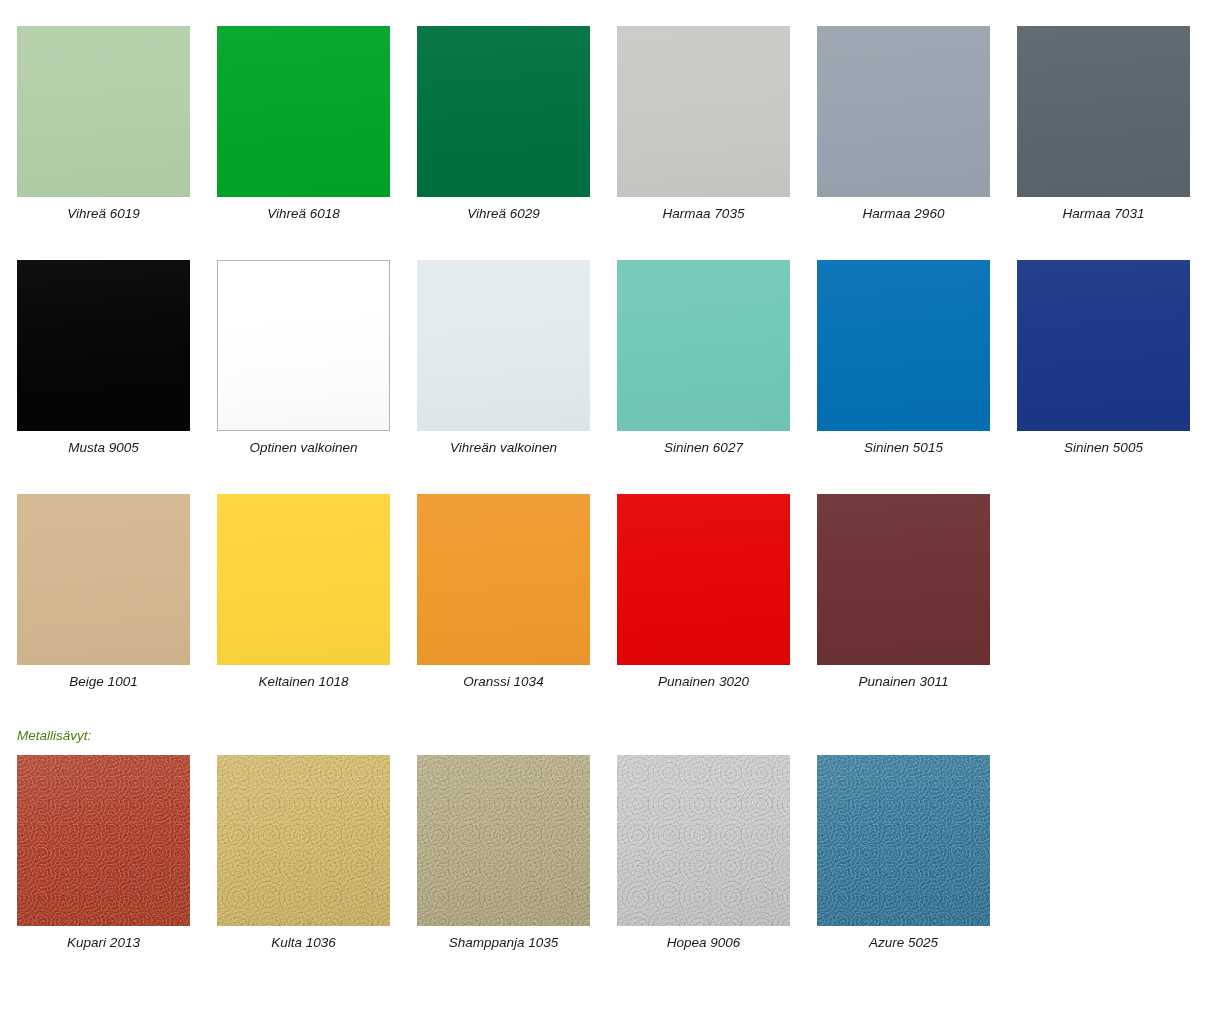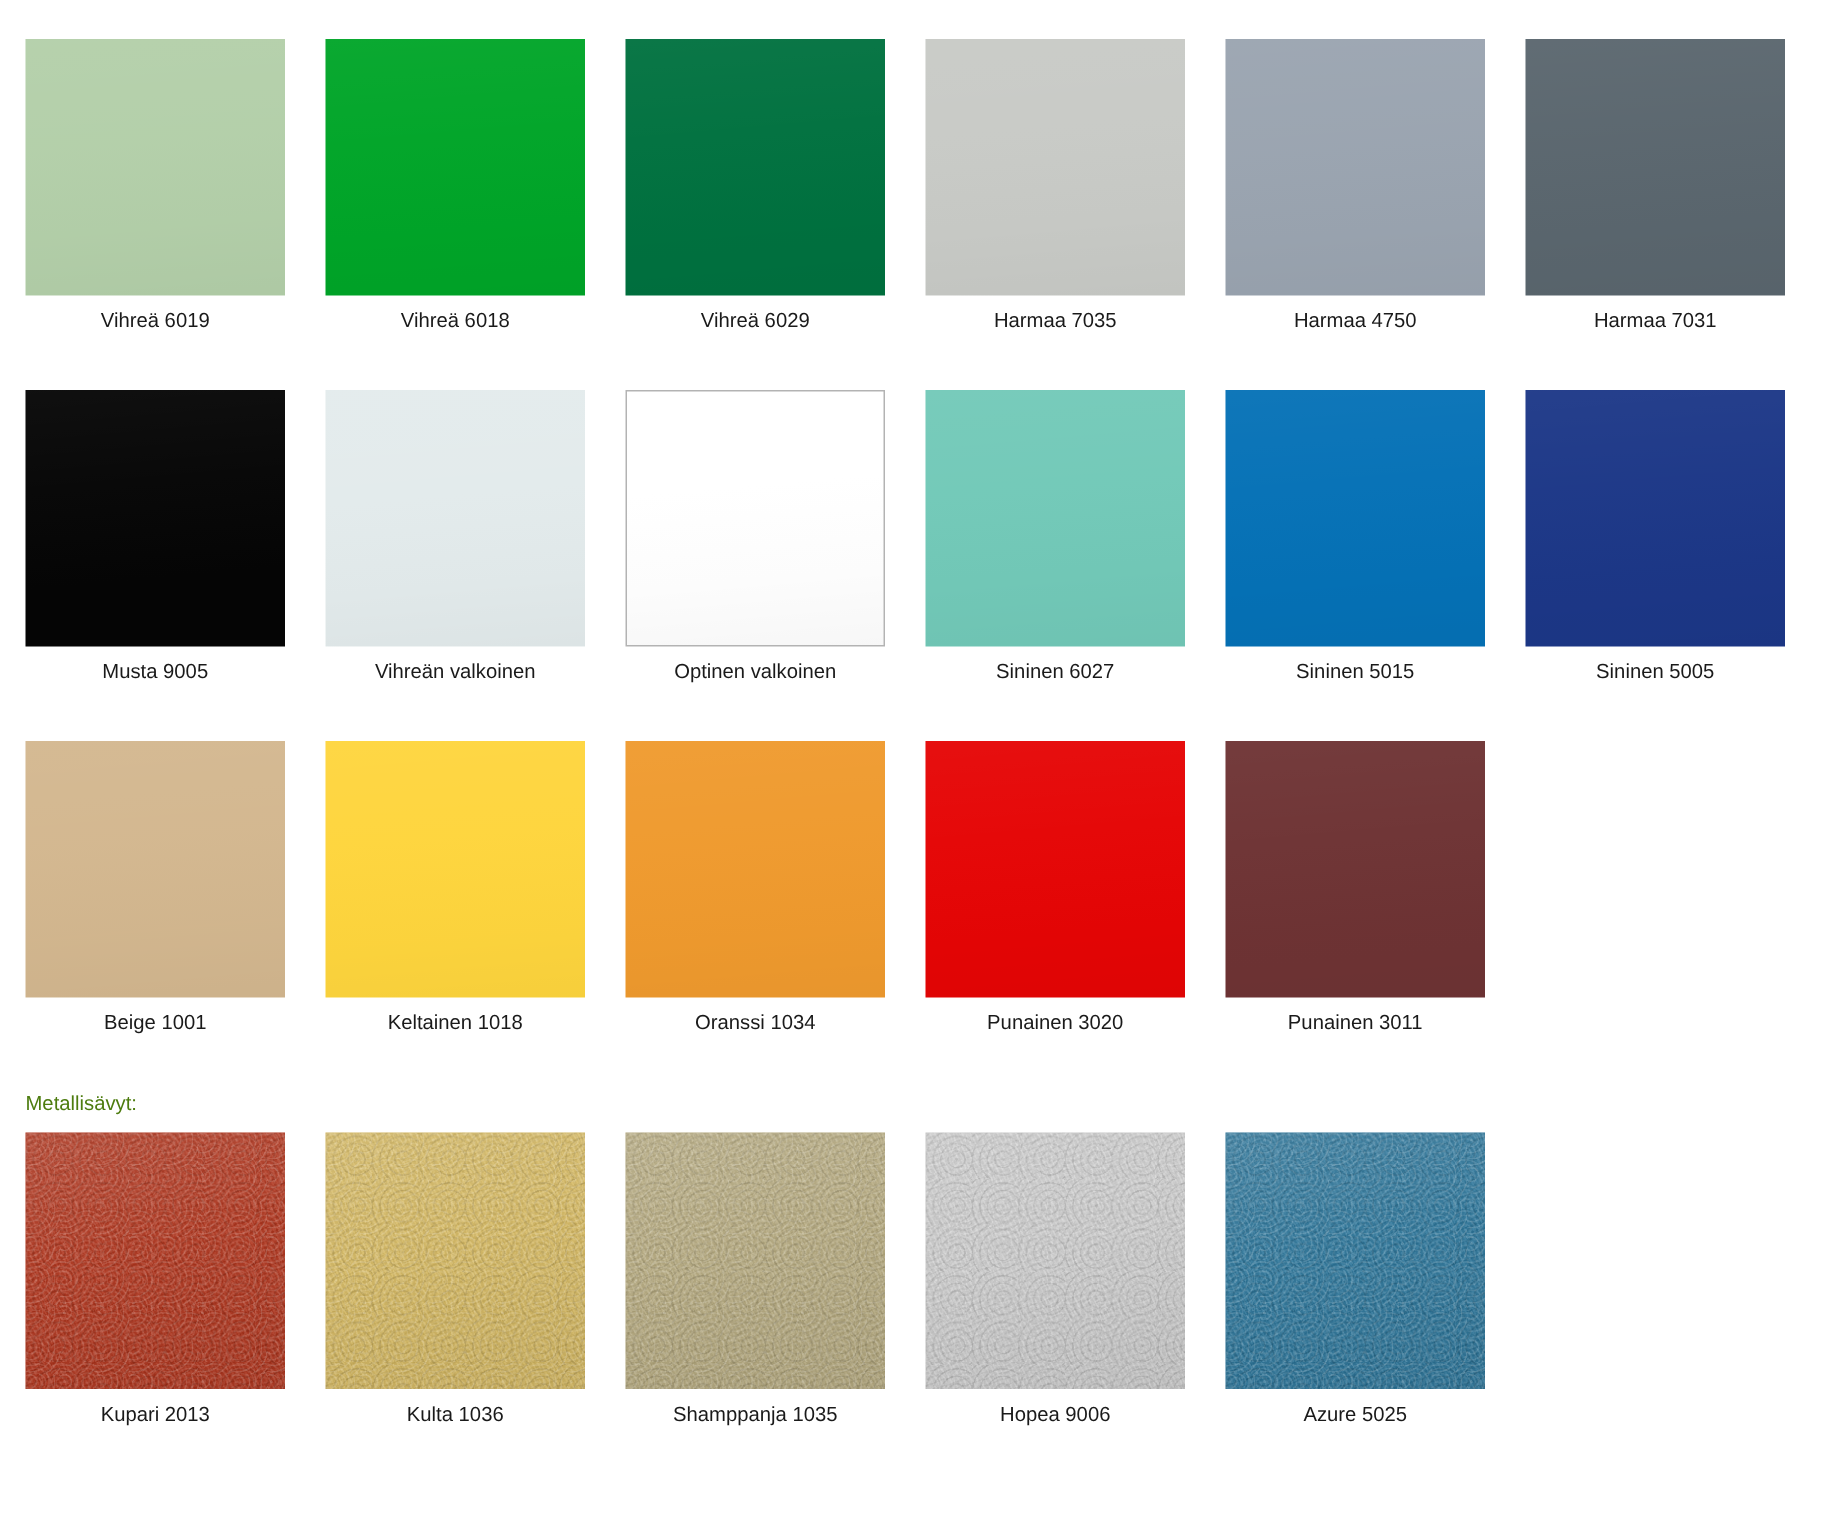--- a/index.html
+++ b/index.html
@@ -15,20 +15,21 @@
     overflow: hidden;
     position: relative;
   }
 
   #palette-sheet {
     position: relative;
     width: 1226px;
     height: 1011px;
     box-sizing: border-box;
     padding: 26px 0 0 17px;
+    font-style: italic;
   }
 
   .swatch-row {
     display: flex;
     flex-direction: row;
     align-items: flex-start;
     margin-bottom: 38px;
   }
 
   .swatch-cell {
@@ -127,41 +128,41 @@
       <div class="swatch-cell">
         <div class="swatch-chip sheen" style="background-color: rgb(0, 113, 63);"></div>
         <div class="swatch-label">Vihreä 6029</div>
       </div>
       <div class="swatch-cell">
         <div class="swatch-chip sheen" style="background-color: rgb(200, 202, 198);"></div>
         <div class="swatch-label">Harmaa 7035</div>
       </div>
       <div class="swatch-cell">
         <div class="swatch-chip sheen" style="background-color: rgb(154, 164, 176);"></div>
-        <div class="swatch-label">Harmaa 4750</div>
+        <div class="swatch-label">Harmaa 2960</div>
       </div>
       <div class="swatch-cell">
         <div class="swatch-chip sheen" style="background-color: rgb(90, 102, 110);"></div>
         <div class="swatch-label">Harmaa 7031</div>
       </div>
     </div>
     <div class="swatch-row">
       <div class="swatch-cell">
         <div class="swatch-chip sheen" style="background-color: rgb(5, 5, 5);"></div>
         <div class="swatch-label">Musta 9005</div>
       </div>
       <div class="swatch-cell">
+        <div class="swatch-chip bordered sheen" style="background-color: rgb(255, 255, 255);"></div>
+        <div class="swatch-label">Optinen valkoinen</div>
+      </div>
+      <div class="swatch-cell">
         <div class="swatch-chip sheen" style="background-color: rgb(227, 235, 236);"></div>
         <div class="swatch-label">Vihreän valkoinen</div>
       </div>
       <div class="swatch-cell">
-        <div class="swatch-chip bordered sheen" style="background-color: rgb(255, 255, 255);"></div>
-        <div class="swatch-label">Optinen valkoinen</div>
-      </div>
-      <div class="swatch-cell">
         <div class="swatch-chip sheen" style="background-color: rgb(114, 201, 184);"></div>
         <div class="swatch-label">Sininen 6027</div>
       </div>
       <div class="swatch-cell">
         <div class="swatch-chip sheen" style="background-color: rgb(5, 113, 182);"></div>
         <div class="swatch-label">Sininen 5015</div>
       </div>
       <div class="swatch-cell">
         <div class="swatch-chip sheen" style="background-color: rgb(28, 55, 135);"></div>
         <div class="swatch-label">Sininen 5005</div>

